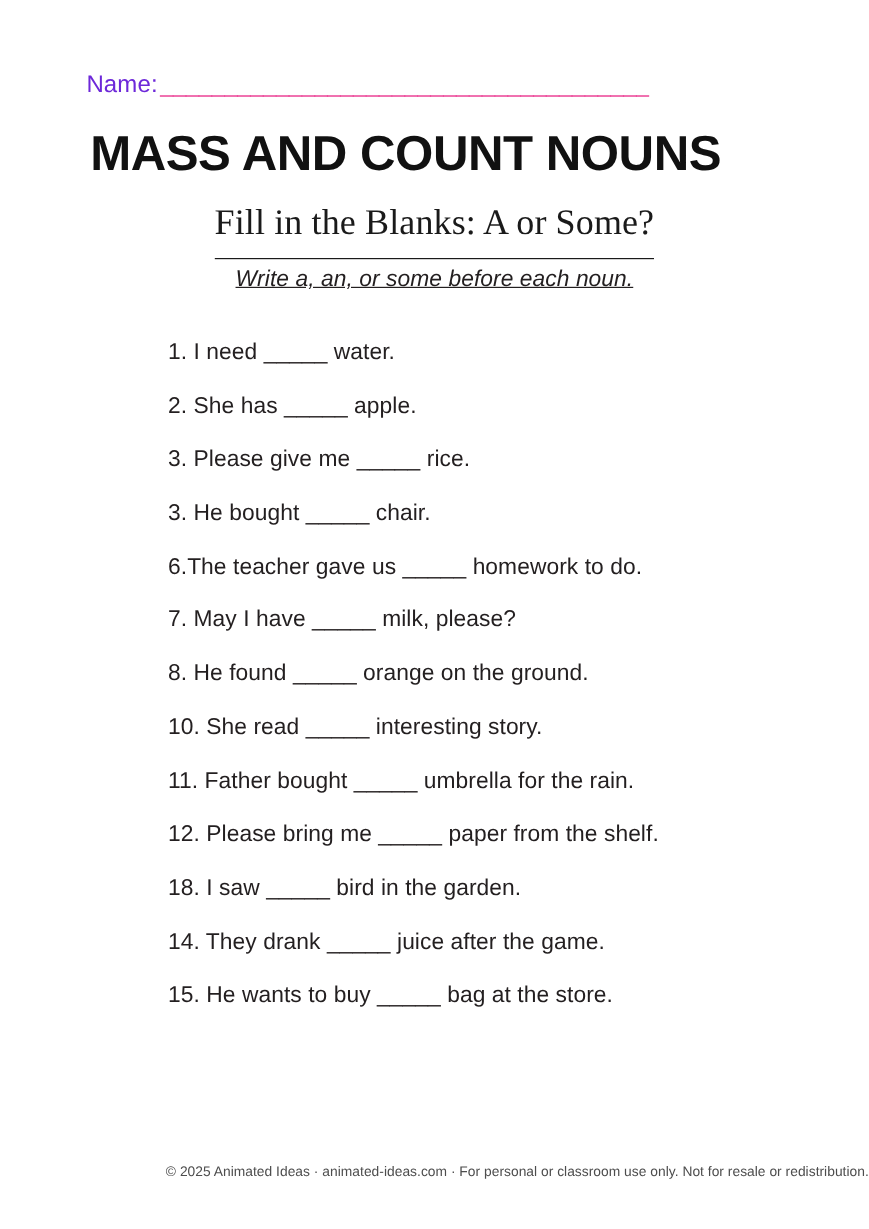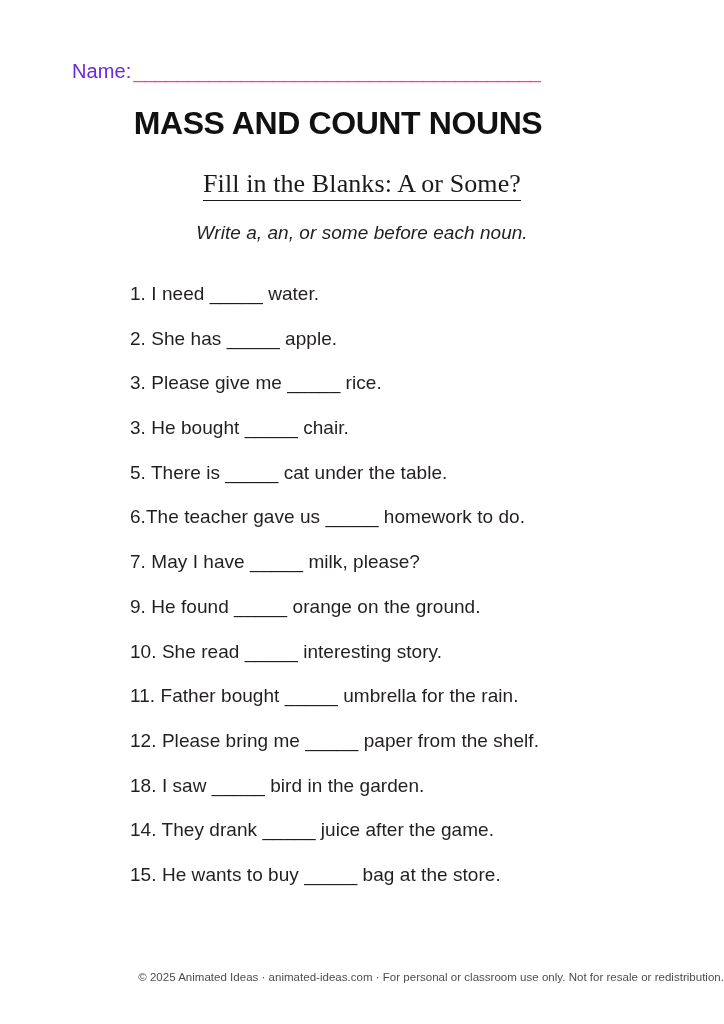--- a/index.html
+++ b/index.html
@@ -52,76 +52,78 @@
     overflow: hidden;
   }
 
   
   .title {
     position: absolute;
     left: 0;
     top: 106px;
     width: 676px;
     text-align: center;
-    font-size: 32px;
+    font-size: 41px;
     line-height: 1.12;
     font-weight: 700;
     letter-spacing: -0.4px;
     color: #111111;
   }
 
   .subtitle {
     position: absolute;
     left: 0;
     top: 168px;
     width: 724px;
     text-align: center;
   }
   .subtitle-inner {
     display: inline-block;
     font-family: "Liberation Serif", serif;
-    font-size: 26px;
+    font-size: 30px;
     line-height: 1.2;
     font-weight: 400;
     color: #1a1a1a;
     border-bottom: 1.6px solid #1a1a1a;
-    padding-bottom: 1px;
+    padding-bottom: 11px;
     letter-spacing: 0.1px;
   }
 
   .instruction {
     position: absolute;
     left: 0;
     top: 222px;
     width: 724px;
     text-align: center;
     font-size: 19px;
     font-style: italic;
     font-weight: 400;
     color: #231f20;
     letter-spacing: 0.05px;
+    text-decoration: underline;
   }
 
   
   .questions {
     position: absolute;
     left: 130px;
     top: 284px;
     width: 560px;
   }
   .question {
     font-size: 19px;
     line-height: 1;
     height: 44.7px;
     color: #231f20;
     white-space: nowrap;
     letter-spacing: 0.05px;
   }
   .question .q-text {
     display: inline;
+    margin-left: 10px;
   }
 
   
   .footer {
     position: absolute;
     left: 0;
     top: 971px;
     width: 724px;
     text-align: right;
     font-size: 11.5px;
@@ -145,24 +147,23 @@
     <span class="subtitle-inner">Fill in the Blanks: A or Some?</span>
   </div>
 
   <div class="instruction">Write a, an, or some before each noun.</div>
 
   <div class="questions">
       <div class="question"><span class="q-text">1. I need _____ water.</span></div>
       <div class="question"><span class="q-text">2. She has _____ apple.</span></div>
       <div class="question"><span class="q-text">3. Please give me _____ rice.</span></div>
       <div class="question"><span class="q-text">3. He bought _____ chair.</span></div>
-      <div class="question"><span class="q-text">5. There is _____ cat under the table.</span></div>
       <div class="question"><span class="q-text">6.The teacher gave us _____ homework to do.</span></div>
       <div class="question"><span class="q-text">7. May I have _____ milk, please?</span></div>
-      <div class="question"><span class="q-text">9. He found _____ orange on the ground.</span></div>
+      <div class="question"><span class="q-text">8. He found _____ orange on the ground.</span></div>
       <div class="question"><span class="q-text">10. She read _____ interesting story.</span></div>
       <div class="question"><span class="q-text">11. Father bought _____ umbrella for the rain.</span></div>
       <div class="question"><span class="q-text">12. Please bring me _____ paper from the shelf.</span></div>
       <div class="question"><span class="q-text">18. I saw _____ bird in the garden.</span></div>
       <div class="question"><span class="q-text">14. They drank _____ juice after the game.</span></div>
       <div class="question"><span class="q-text">15. He wants to buy _____ bag at the store.</span></div>
     </div>
 
   <div class="footer">© 2025 Animated Ideas · animated-ideas.com · For personal or classroom use only. Not for resale or redistribution.</div>
 

